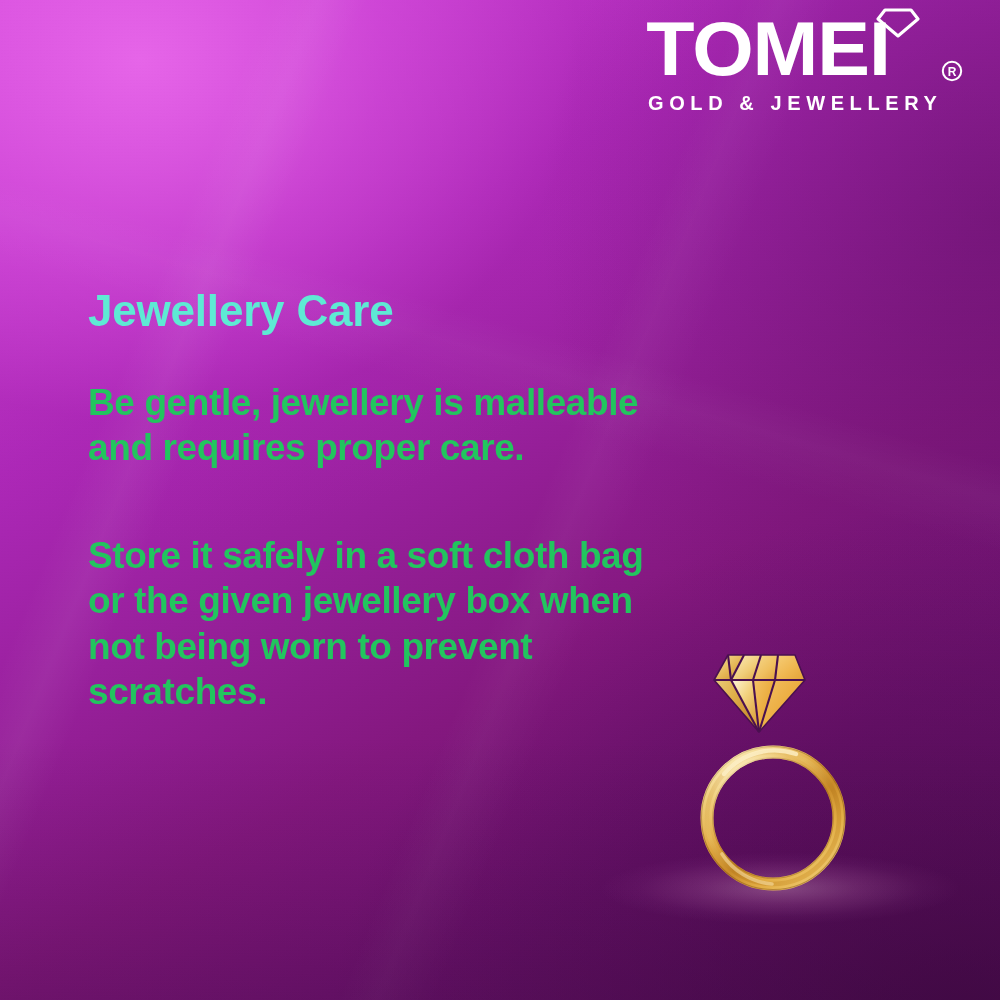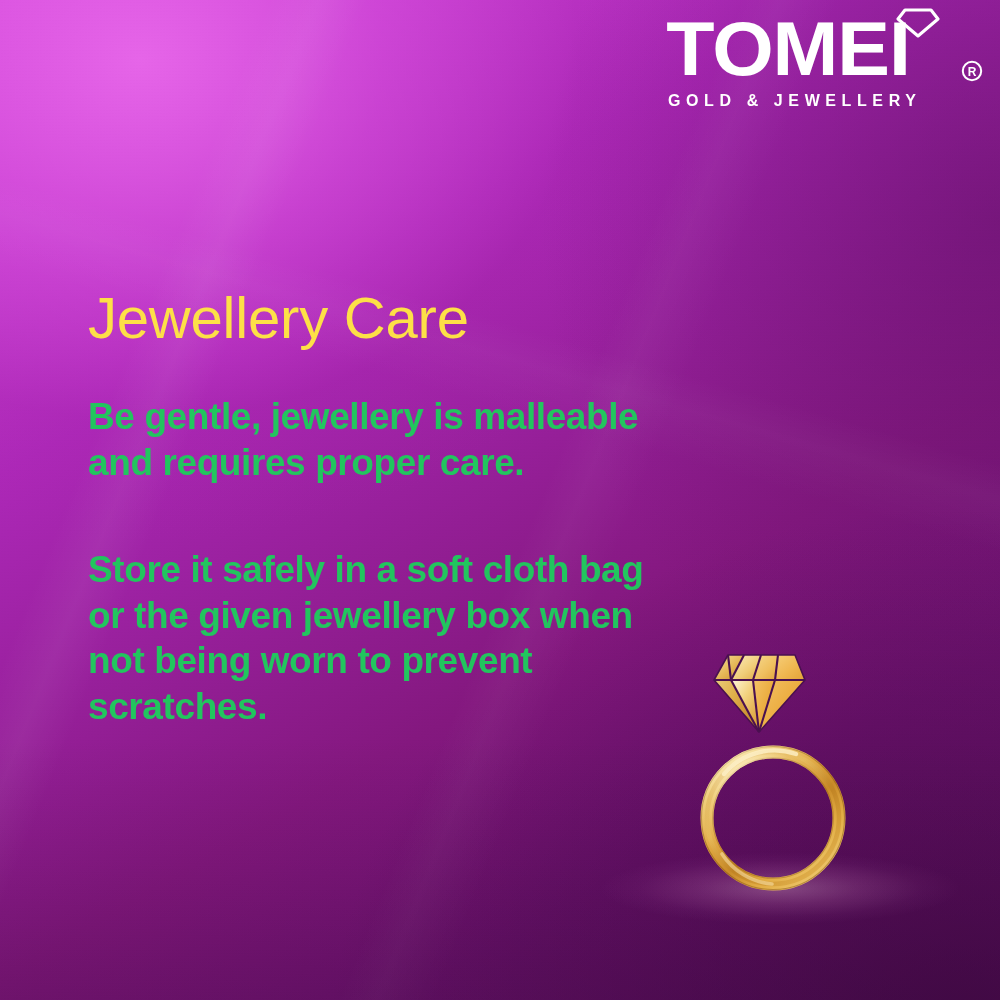--- a/index.html
+++ b/index.html
@@ -118,21 +118,21 @@
     background-image:
       repeating-linear-gradient(0deg, rgba(255,255,255,0.6) 0px, rgba(0,0,0,0.6) 1px, rgba(255,255,255,0.35) 2px, rgba(0,0,0,0.45) 3px),
       repeating-linear-gradient(90deg, rgba(255,255,255,0.45) 0px, rgba(0,0,0,0.5) 1px, rgba(255,255,255,0.3) 2px, rgba(0,0,0,0.4) 3px);
     mix-blend-mode: overlay;
     pointer-events: none;
   }
 
   
   .logo {
     position: absolute;
-    right: 12px;
+    right: 32px;
     top: 10px;
     width: 330px;
     text-align: right;
     color: #ffffff;
     user-select: none;
   }
   .logo-row {
     position: relative;
     display: block;
     height: 78px;
@@ -161,42 +161,42 @@
     position: absolute;
     right: 5px;
     bottom: 6px;
     width: 22px;
     height: 22px;
   }
   .logo-sub {
     display: block;
     font-family: "Liberation Sans", sans-serif;
     font-weight: bold;
-    font-size: 16px;
+    font-size: 20px;
     letter-spacing: 5.6px;
     color: #ffffff;
     text-align: left;
     padding-left: 10px;
     margin-top: 4px;
     white-space: nowrap;
   }
 
   
   .copy {
     position: absolute;
     left: 88px;
     top: 288px;
     width: 580px;
   }
   .heading {
     font-family: "Liberation Sans", sans-serif;
-    font-weight: 400;
-    font-size: 58px;
+    font-weight: 700;
+    font-size: 44px;
     line-height: 1.04;
-    color: #fde047;
+    color: #5eead4;
     letter-spacing: -0.2px;
     margin: 0 0 46px 0;
   }
   .para {
     font-family: "Liberation Sans", sans-serif;
     font-weight: bold;
     font-size: 37px;
     line-height: 1.23;
     color: #22c55e;
     letter-spacing: -0.4px;

